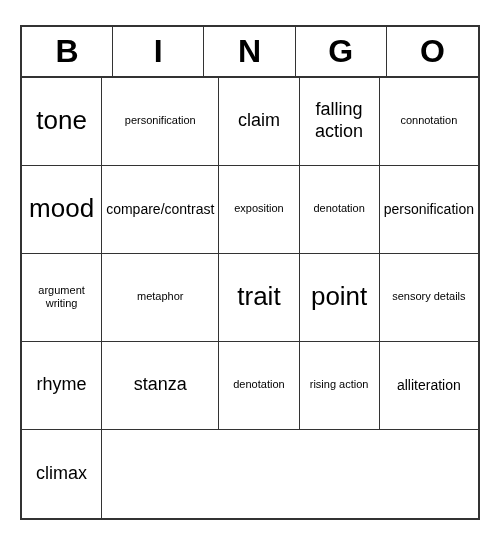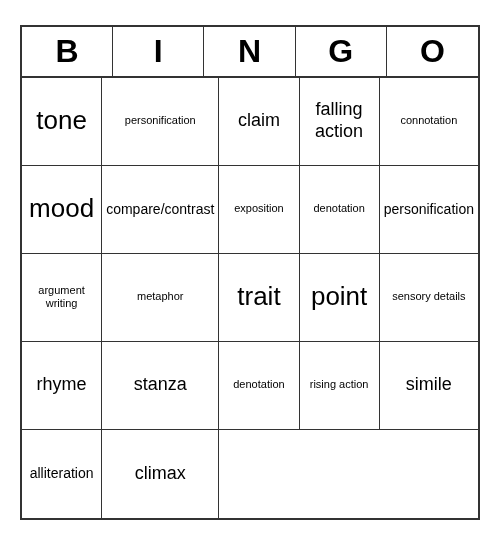--- a/index.html
+++ b/index.html
@@ -131,22 +131,19 @@
       <div class="bingo-cell">
         <span class="cell-text text-medium">stanza</span>
       </div>
       <div class="bingo-cell">
         <span class="cell-text text-small">denotation</span>
       </div>
       <div class="bingo-cell">
         <span class="cell-text text-small">rising action</span>
       </div>
       <div class="bingo-cell">
-        <span class="cell-text text-medium">simile</span>
-      </div>
-      <div class="bingo-cell">
         <span class="cell-text text-xsmall">alliteration</span>
       </div>
       <div class="bingo-cell">
         <span class="cell-text text-medium">climax</span>
       </div>
     </div>
 </div>
 
 </body></html>

